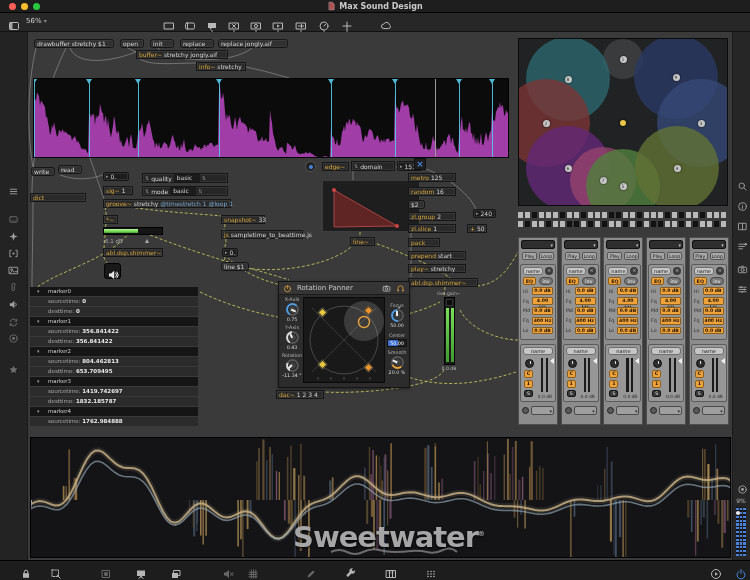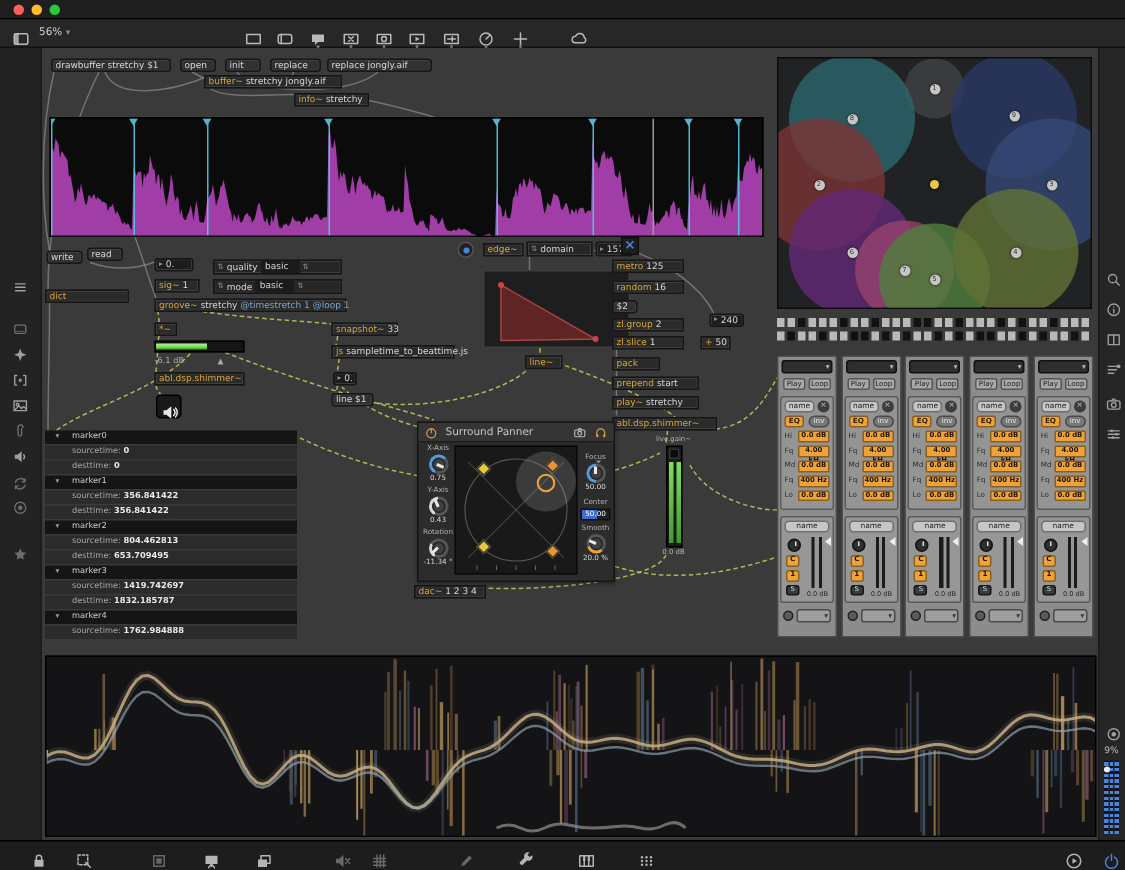--- a/index.html
+++ b/index.html
@@ -137,20 +137,25 @@
   #cpu-dot{position:absolute;left:736px;top:511px;width:4px;height:4px;border-radius:50%;background:#ededed}
   .icon svg,.tbi svg,.si svg,.bi svg,.hicon svg{width:100%;height:100%;stroke:currentColor;fill:none;stroke-width:1;stroke-linecap:round;stroke-linejoin:round}
 </style>
 </head>
 <body>
 
 <div id="titlebar">
   <span class="traffic" style="left:9px;background:#ff5f57"></span>
   <span class="traffic" style="left:21px;background:#febc2e"></span>
   <span class="traffic" style="left:33px;background:#28c840"></span>
+  <div id="title-wrap">
+    <span class="icon"><svg viewBox="0 0 12 12">
+          <path d="M3 1h4l2.5 2.5V11H3z" fill="#b05050" stroke="#caa" stroke-width=".7"></path>
+        </svg></span><span>Max Sound Design</span>
+  </div>
 </div>
 
 <div id="toolbar">
   <span class="tbi" style="left:8px"><svg viewBox="0 0 12 12">
         <rect x="1.5" y="2.5" width="9" height="7" rx="1"></rect>
         <rect x="1.5" y="2.5" width="3" height="7" fill="currentColor" stroke="none" opacity=".85"></rect>
       </svg></span>
   <span id="zoomctl"><span>56%</span> <span class="car">▾</span></span>
   <span class="tbi" style="left:163px"><svg viewBox="0 0 12 12">
         <rect x="1.5" y="3" width="9" height="6"></rect>
@@ -512,21 +517,21 @@
     <div class="mhdr">marker4</div>
     <div class="msub">sourcetime: <b>1762.984888</b></div>
   </div>
 
 <div id="panner">
   <header>
     <span class="hicon" style="left:4px;color:#e8a33d"><svg viewBox="0 0 12 12">
           <circle cx="6" cy="6.5" r="4"></circle>
           <path d="M6 2.5v3.5"></path>
         </svg></span>
-    <span>Surround Panner</span>
+    <span>Rotation Panner</span>
     <span class="hicon" style="right:18px;color:#bdbdbd"><svg viewBox="0 0 12 12">
           <rect x="1.5" y="3.5" width="9" height="6" rx="1"></rect>
           <path d="M4.5 3.5l.8-1.2h1.4l.8 1.2"></path>
           <circle cx="6" cy="6.5" r="1.7"></circle>
         </svg></span>
     <span class="hicon" style="right:4px;color:#e8a33d"><svg viewBox="0 0 12 12">
           <path d="M2.5 8V6a3.5 3.5 0 0 1 7 0v2"></path>
           <rect x="2" y="7.3" width="1.8" height="2.6" rx=".6" fill="currentColor" stroke="none"></rect>
           <rect x="8.2" y="7.3" width="1.8" height="2.6" rx=".6" fill="currentColor" stroke="none"></rect>
         </svg></span>
@@ -1100,20 +1105,21 @@
       <line x1="687.4" y1="62.0" x2="687.4" y2="85.6" stroke="#6b5330" stroke-width="2.0" opacity="0.76"></line>
       <line x1="691.2" y1="62.0" x2="691.2" y2="109.8" stroke="#c9a45e" stroke-width="2.0" opacity="0.42"></line>
       <line x1="693.6" y1="62.0" x2="693.6" y2="95.1" stroke="#8a5a78" stroke-width="2.3" opacity="0.69"></line>
       <line x1="696.7" y1="62.0" x2="696.7" y2="82.8" stroke="#c9a45e" stroke-width="1.7" opacity="0.40"></line>
       <line x1="699.9" y1="62.0" x2="699.9" y2="83.7" stroke="#6b5330" stroke-width="2.2" opacity="0.54"></line>
       <path d="M0,62L0,66.1L4,64.1L8,63.1L12,63.4L16,64.6L20,66.2L24,67.4L28,67.3L32,65.3L36,61.1L40,54.7L44,46.5L48,37.5L52,28.7L56,21.1L60,15.6L64,12.7L68,12.4L72,14.3L76,17.7L80,21.6L84,25.1L88,27.8L92,29.4L96,29.9L100,30.0L104,30.5L108,32.1L112,35.4L116,40.7L120,47.9L124,56.4L128,65.2L132,73.3L136,79.7L140,83.6L144,84.8L148,83.4L152,79.9L156,75.5L160,71.0L164,67.4L168,65.6L172,65.6L176,67.4L180,70.4L184,73.8L188,76.9L192,78.9L196,79.5L200,78.8L204,77.1L208,75.1L212,73.6L216,73.3L220,74.7L224,77.8L228,82.3L232,87.7L236,93.0L240,97.4L244,100.1L248,100.6L252,98.8L256,95.0L260,89.7L264,83.8L268,78.0L272,72.9L276,68.9L280,66.2L284,64.4L288,63.1L292,61.9L296,60.2L300,57.7L304,54.4L308,50.5L312,46.4L316,42.7L320,39.8L324,38.3L328,38.2L332,39.7L336,42.3L340,45.7L344,49.3L348,52.5L352,55.0L356,56.4L360,56.9L364,56.7L368,55.9L372,55.0L376,54.4L380,54.2L384,54.6L388,55.5L392,56.6L396,57.8L400,58.8L404,59.3L408,59.2L412,58.6L416,57.6L420,56.5L424,55.5L428,54.9L432,54.9L436,55.6L440,56.9L444,58.6L448,60.7L452,62.8L456,64.7L460,66.2L464,67.2L468,67.9L472,68.1L476,68.2L480,68.2L484,68.4L488,68.8L492,69.4L496,70.2L500,71.1L504,71.9L508,72.4L512,72.4L516,71.9L520,70.9L524,69.4L528,67.6L532,65.7L536,64.0L540,62.6L544,61.7L548,61.4L552,61.5L556,62.0L560,62.6L564,63.0L568,63.1L572,62.9L576,62.1L580,61.1L584,60.0L588,59.0L592,58.4L596,58.4L600,59.0L604,60.1L608,61.4L612,62.6L616,63.3L620,63.1L624,61.8L628,59.4L632,56.0L636,52.0L640,47.9L644,44.1L648,41.2L652,39.3L656,38.5L660,38.8L664,39.7L668,40.8L672,41.7L676,42.1L680,41.8L684,41.1L688,40.3L692,39.9L696,40.5L700,42.6" fill="none" stroke="#d8c9a0" stroke-width="6" opacity=".12"></path>
       <path d="M0,62L0,66.1L4,64.1L8,63.1L12,63.4L16,64.6L20,66.2L24,67.4L28,67.3L32,65.3L36,61.1L40,54.7L44,46.5L48,37.5L52,28.7L56,21.1L60,15.6L64,12.7L68,12.4L72,14.3L76,17.7L80,21.6L84,25.1L88,27.8L92,29.4L96,29.9L100,30.0L104,30.5L108,32.1L112,35.4L116,40.7L120,47.9L124,56.4L128,65.2L132,73.3L136,79.7L140,83.6L144,84.8L148,83.4L152,79.9L156,75.5L160,71.0L164,67.4L168,65.6L172,65.6L176,67.4L180,70.4L184,73.8L188,76.9L192,78.9L196,79.5L200,78.8L204,77.1L208,75.1L212,73.6L216,73.3L220,74.7L224,77.8L228,82.3L232,87.7L236,93.0L240,97.4L244,100.1L248,100.6L252,98.8L256,95.0L260,89.7L264,83.8L268,78.0L272,72.9L276,68.9L280,66.2L284,64.4L288,63.1L292,61.9L296,60.2L300,57.7L304,54.4L308,50.5L312,46.4L316,42.7L320,39.8L324,38.3L328,38.2L332,39.7L336,42.3L340,45.7L344,49.3L348,52.5L352,55.0L356,56.4L360,56.9L364,56.7L368,55.9L372,55.0L376,54.4L380,54.2L384,54.6L388,55.5L392,56.6L396,57.8L400,58.8L404,59.3L408,59.2L412,58.6L416,57.6L420,56.5L424,55.5L428,54.9L432,54.9L436,55.6L440,56.9L444,58.6L448,60.7L452,62.8L456,64.7L460,66.2L464,67.2L468,67.9L472,68.1L476,68.2L480,68.2L484,68.4L488,68.8L492,69.4L496,70.2L500,71.1L504,71.9L508,72.4L512,72.4L516,71.9L520,70.9L524,69.4L528,67.6L532,65.7L536,64.0L540,62.6L544,61.7L548,61.4L552,61.5L556,62.0L560,62.6L564,63.0L568,63.1L572,62.9L576,62.1L580,61.1L584,60.0L588,59.0L592,58.4L596,58.4L600,59.0L604,60.1L608,61.4L612,62.6L616,63.3L620,63.1L624,61.8L628,59.4L632,56.0L636,52.0L640,47.9L644,44.1L648,41.2L652,39.3L656,38.5L660,38.8L664,39.7L668,40.8L672,41.7L676,42.1L680,41.8L684,41.1L688,40.3L692,39.9L696,40.5L700,42.6" fill="none" stroke="#c4ae83" stroke-width="2" opacity=".85"></path>
       <path d="M0,62L0,70.6L4,68.8L8,68.0L12,68.2L16,69.3L20,70.7L24,71.7L28,71.7L32,69.9L36,66.2L40,60.5L44,53.3L48,45.4L52,37.6L56,30.9L60,26.1L64,23.5L68,23.3L72,24.9L76,27.9L80,31.3L84,34.5L88,36.9L92,38.2L96,38.7L100,38.8L104,39.2L108,40.6L112,43.5L116,48.2L120,54.6L124,62.0L128,69.8L132,77.0L136,82.6L140,86.1L144,87.1L148,85.8L152,82.8L156,78.9L160,74.9L164,71.8L168,70.2L172,70.2L176,71.8L180,74.4L184,77.4L188,80.1L192,81.9L196,82.5L200,81.8L204,80.3L208,78.6L212,77.3L216,77.0L220,78.2L224,80.9L228,84.9L232,89.7L236,94.4L240,98.2L244,100.6L248,101.0L252,99.5L256,96.1L260,91.5L264,86.2L268,81.1L272,76.6L276,73.1L280,70.7L284,69.1L288,68.0L292,66.9L296,65.4L300,63.2L304,60.3L308,56.9L312,53.3L316,50.0L320,47.4L324,46.0L328,46.0L332,47.3L336,49.6L340,52.6L344,55.8L348,58.6L352,60.8L356,62.1L360,62.5L364,62.3L368,61.6L372,60.8L376,60.3L380,60.1L384,60.5L388,61.2L392,62.3L396,63.3L400,64.2L404,64.6L408,64.5L412,64.0L416,63.1L420,62.2L424,61.3L428,60.8L432,60.7L436,61.3L440,62.5L444,64.0L448,65.8L452,67.7L456,69.3L460,70.7L464,71.6L468,72.2L472,72.4L476,72.5L480,72.5L484,72.6L488,73.0L492,73.5L496,74.2L500,75.0L504,75.7L508,76.1L512,76.2L516,75.8L520,74.9L524,73.5L528,71.9L532,70.3L536,68.7L540,67.5L544,66.7L548,66.4L552,66.6L556,67.0L560,67.5L564,67.9L568,68.0L572,67.8L576,67.1L580,66.2L584,65.2L588,64.4L592,63.8L596,63.8L600,64.3L604,65.3L608,66.5L612,67.5L616,68.1L620,67.9L624,66.8L628,64.7L632,61.7L636,58.2L640,54.6L644,51.2L648,48.6L652,47.0L656,46.3L660,46.5L664,47.3L668,48.3L672,49.1L676,49.4L680,49.2L684,48.6L688,47.9L692,47.5L696,48.1L700,49.8" fill="none" stroke="#93a7b5" stroke-width="1.6" opacity=".65"></path>
       <path d="M300,114 q8,-4 16,0 t16,0 t16,-2 t16,2 t16,-1 t16,1 t16,-2 t14,2" fill="none" stroke="#8a8a8a" stroke-width="2" opacity=".75"></path>
     </svg>
+  <div id="wm-text"><span>Sweetwater</span><sup>®</sup></div>
 </div>
 
 <div id="bbar">
   <span class="bi" style="left:20px"><svg viewBox="0 0 12 12">
         <rect x="3" y="5.2" width="6" height="4.6" fill="currentColor" stroke="none"></rect>
         <path d="M4.2 5.2V4a1.8 1.8 0 0 1 3.6 0v1.2"></path>
       </svg></span>
   <span class="bi" style="left:50px"><svg viewBox="0 0 12 12">
         <rect x="2" y="2" width="6.5" height="6.5" stroke-dasharray="1.6 1.2"></rect>
         <path d="M7 7l3.2 3.2"></path>

